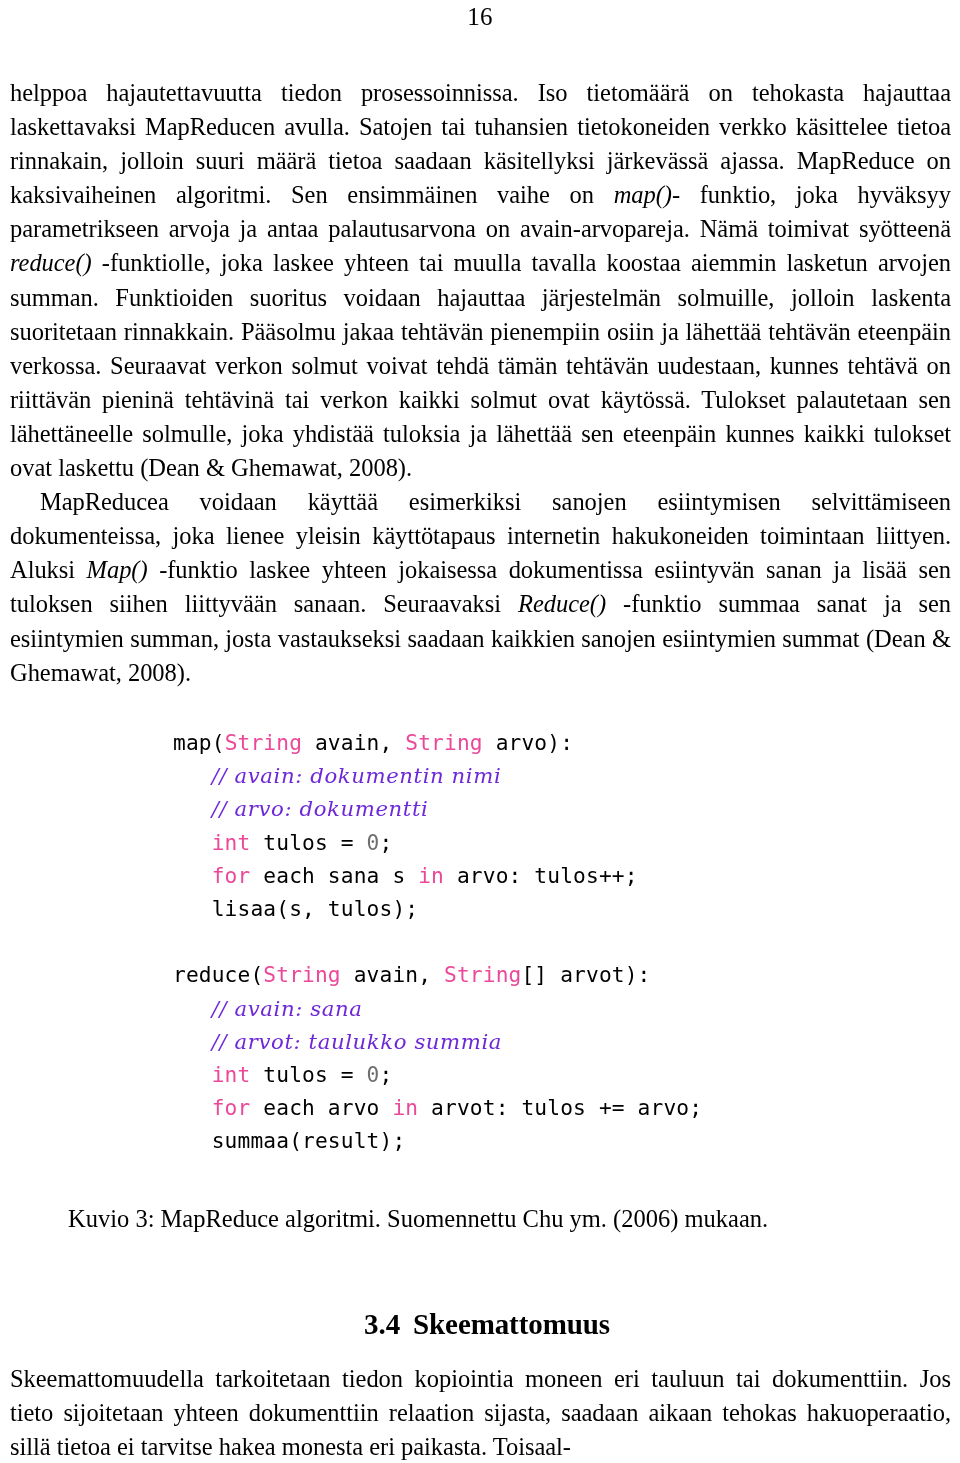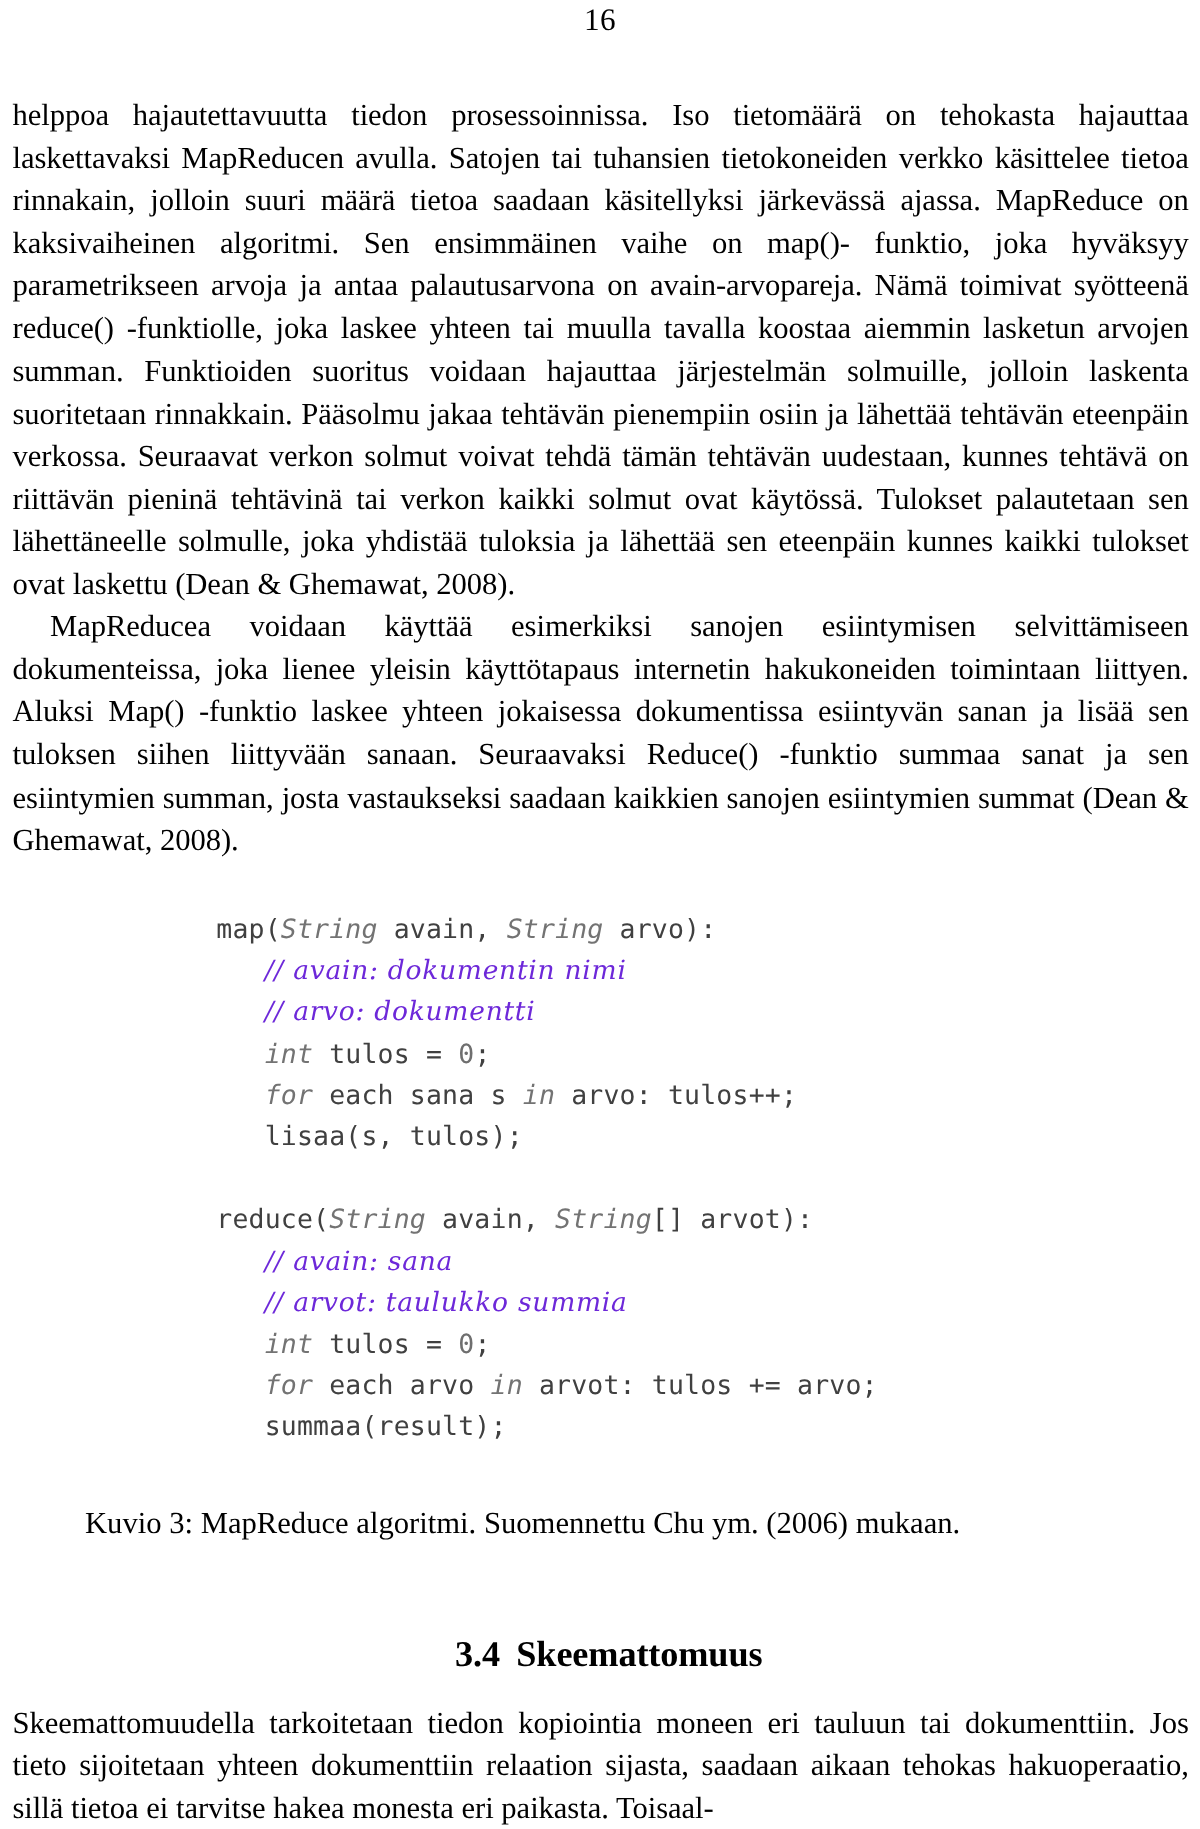--- a/index.html
+++ b/index.html
@@ -50,20 +50,21 @@
     text-align: justify;
     text-justify: inter-word;
     hyphens: manual;
     letter-spacing: -0.05px;
     word-spacing: 0.1px;
   }
   p.body.indent {
     text-indent: 30px;
   }
   .it {
+    font-style: italic;
   }
 
   
   .code-block {
     position: absolute;
     left: 173px;
     top: 726px;
     width: 700px;
     font-family: "DejaVu Sans Mono", "Liberation Mono", monospace;
     font-size: 21.2px;
@@ -72,24 +73,24 @@
     color: #1a1a1a;
     letter-spacing: 0.15px;
   }
   .code-line {
     white-space: pre;
     min-height: 33.2px;
   }
   .code-line.blank {
     height: 33.2px;
   }
-  .kw   { color: #737373; font-style: italic; }
+  .kw   { color: #ec4899; }
   .cmt  { color: #6d28d9; font-style: italic; font-family: "DejaVu Serif", "Liberation Serif", serif; letter-spacing: 0.6px; }
   .num  { color: #6f6f6f; }
-  .pln  { color: #404040; }
+  .pln  { color: #000000; }
 
   
   .caption {
     position: absolute;
     left: 68px;
     top: 1192px;
     width: 830px;
     font-size: 24.5px;
     line-height: 33px;
     text-align: left;

